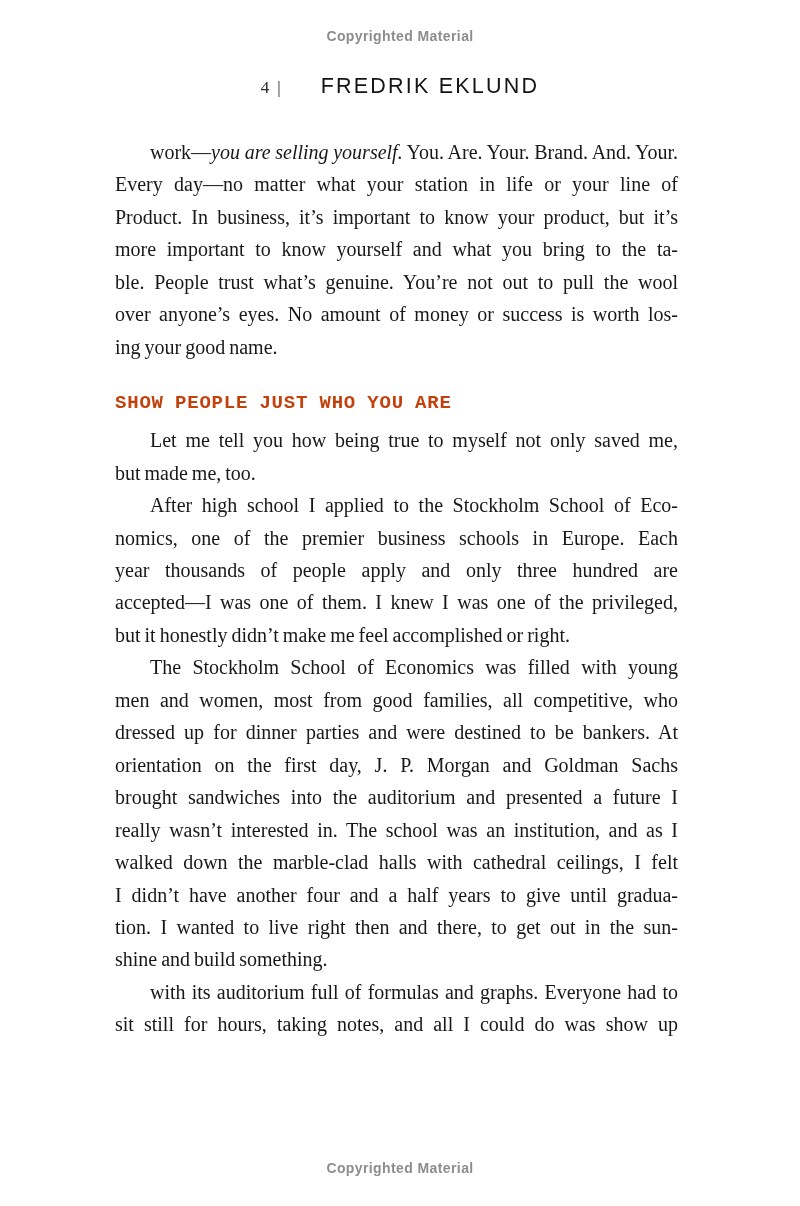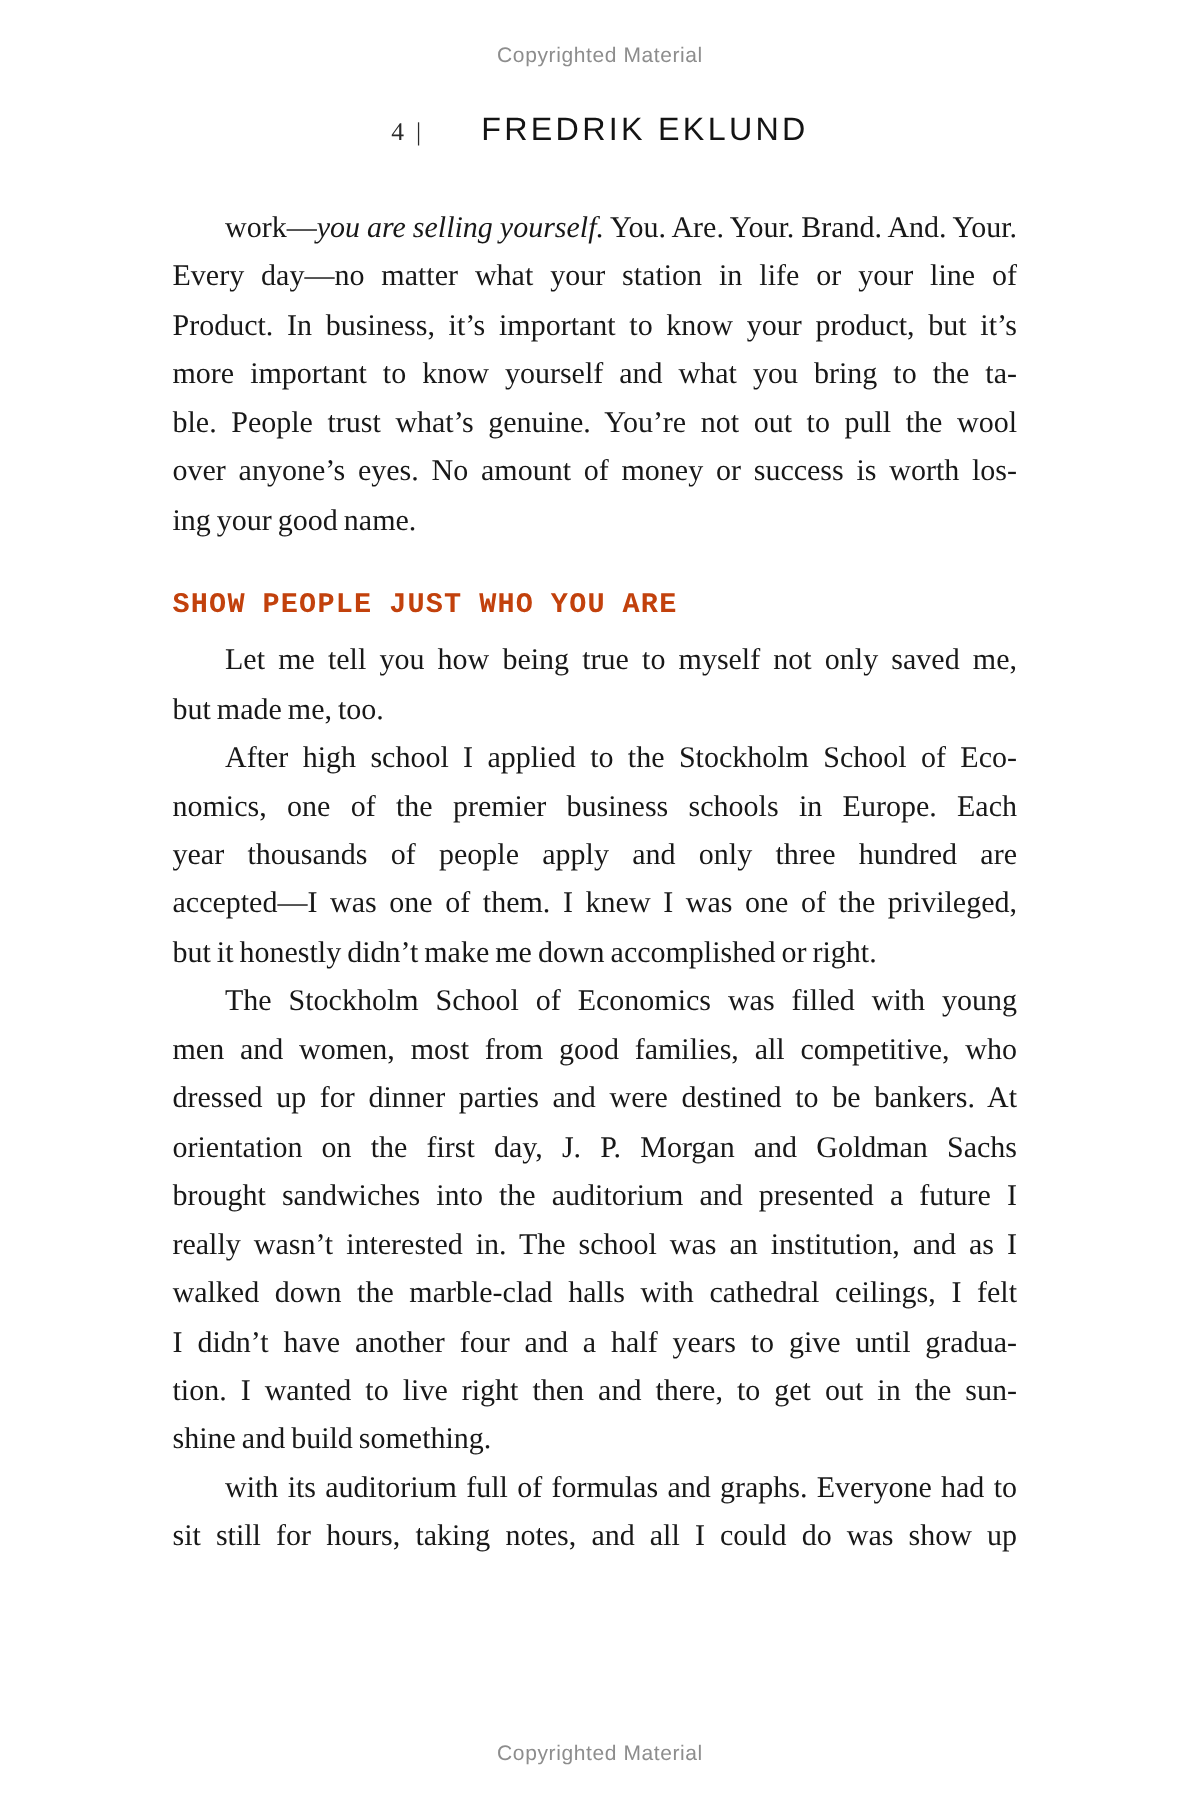--- a/index.html
+++ b/index.html
@@ -13,21 +13,21 @@
     color: #181818;
     overflow: hidden;
   }
   .notice {
     position: absolute;
     left: 0;
     width: 100%;
     text-align: center;
     font-family: "Liberation Sans", sans-serif;
     font-size: 14px;
-    font-weight: normal;
+    font-weight: bold;
     letter-spacing: 0.4px;
     color: #8d8d8d;
   }
   .notice.top { top: 28px; }
   .notice.bottom { top: 1160px; }
   .running-head {
     position: absolute;
     top: 74px;
     left: 0;
     width: 100%;
@@ -113,21 +113,21 @@
       <div class="section-heading">SHOW PEOPLE JUST WHO YOU ARE</div>
       <div class="para">
         <div class="line">Let me tell you how being true to myself not only saved me,</div>
         <div class="line last">but made me, too.</div>
       </div>
       <div class="para">
         <div class="line">After high school I applied to the Stockholm School of Eco-</div>
         <div class="line">nomics, one of the premier business schools in Europe. Each</div>
         <div class="line">year thousands of people apply and only three hundred are</div>
         <div class="line">accepted—I was one of them. I knew I was one of the privileged,</div>
-        <div class="line last">but it honestly didn’t make me down accomplished or right.</div>
+        <div class="line last">but it honestly didn’t make me feel accomplished or right.</div>
       </div>
       <div class="para">
         <div class="line">The Stockholm School of Economics was filled with young</div>
         <div class="line">men and women, most from good families, all competitive, who</div>
         <div class="line">dressed up for dinner parties and were destined to be bankers. At</div>
         <div class="line">orientation on the first day, J. P. Morgan and Goldman Sachs</div>
         <div class="line">brought sandwiches into the auditorium and presented a future I</div>
         <div class="line">really wasn’t interested in. The school was an institution, and as I</div>
         <div class="line">walked down the marble-clad halls with cathedral ceilings, I felt</div>
         <div class="line">I didn’t have another four and a half years to give until gradua-</div>

